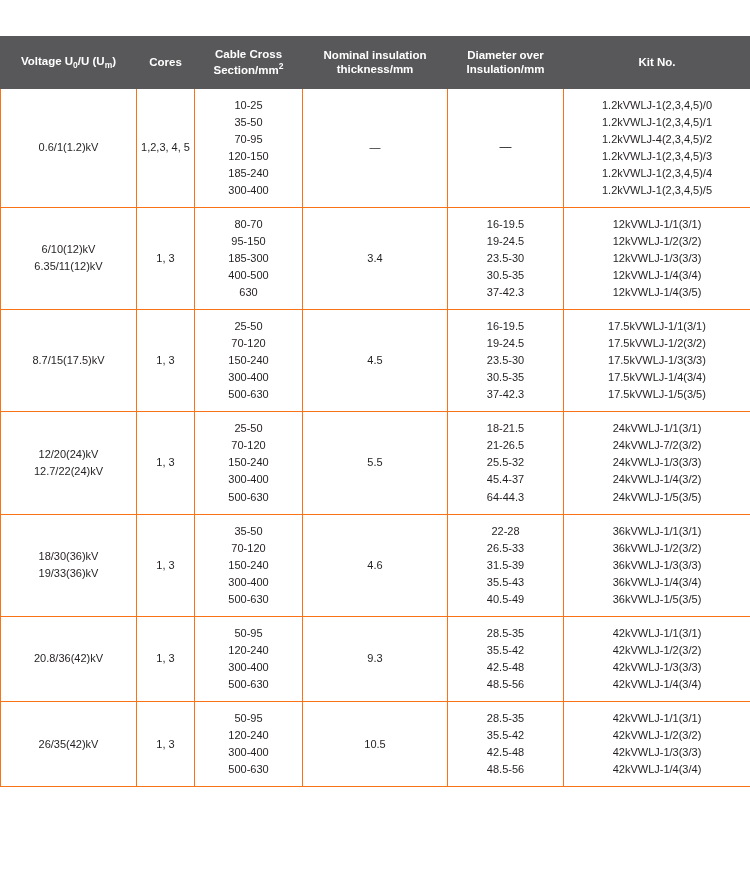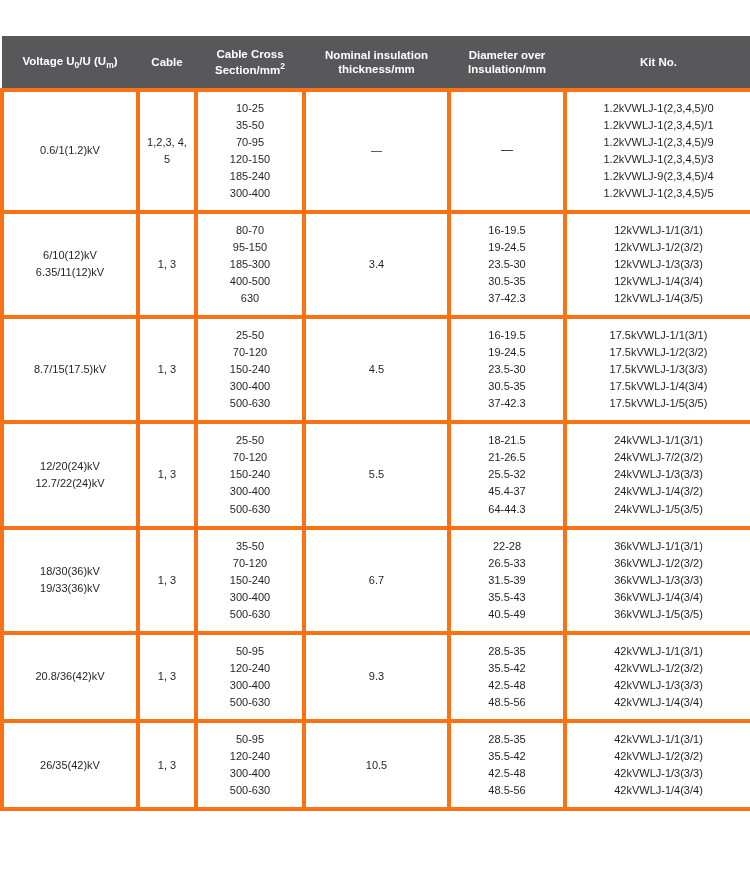--- a/index.html
+++ b/index.html
@@ -24,21 +24,21 @@
     color: #ffffff;
     font-size: 11.5px;
     font-weight: bold;
     text-align: center;
     vertical-align: middle;
     padding: 10px 4px;
     border: 1px solid #58585a;
     line-height: 1.25;
   }
   table.spec-table td {
-    border: 4px solid #f97316;
+    border: 1px solid #f97316;
     text-align: center;
     vertical-align: middle;
     font-size: 11px;
     color: #231f20;
     padding: 8px 3px;
     line-height: 1.55;
     background: #ffffff;
   }
   .cell-lines span {
     display: block;
@@ -72,21 +72,21 @@
     <col class="col-cross">
     <col class="col-thick">
     <col class="col-diam">
     <col class="col-kit">
   </colgroup>
   <thead>
     <tr>
       <th>
         <span>Voltage U</span><span class="sub">0</span><span>/U (U</span><span class="sub">m</span><span>)</span>
       </th>
-      <th>Cable</th>
+      <th>Cores</th>
       <th>
         <span>Cable Cross</span><br>
         <span>Section/mm</span><span class="sup">2</span>
       </th>
       <th>
         <span>Nominal insulation</span><br>
         <span>thickness/mm</span>
       </th>
       <th>
         <span>Diameter over</span><br>
@@ -116,23 +116,23 @@
         <td class="dash">—</td>
         <td>
           <div class="cell-lines dash">
             <span>—</span>
           </div>
         </td>
         <td>
           <div class="cell-lines">
             <span>1.2kVWLJ-1(2,3,4,5)/0</span>
             <span>1.2kVWLJ-1(2,3,4,5)/1</span>
-            <span>1.2kVWLJ-1(2,3,4,5)/9</span>
+            <span>1.2kVWLJ-4(2,3,4,5)/2</span>
             <span>1.2kVWLJ-1(2,3,4,5)/3</span>
-            <span>1.2kVWLJ-9(2,3,4,5)/4</span>
+            <span>1.2kVWLJ-1(2,3,4,5)/4</span>
             <span>1.2kVWLJ-1(2,3,4,5)/5</span>
           </div>
         </td>
       </tr>
       <tr>
         <td>
           <div class="cell-lines">
             <span>6/10(12)kV</span>
             <span>6.35/11(12)kV</span>
           </div>
@@ -250,21 +250,21 @@
         <td>1, 3</td>
         <td>
           <div class="cell-lines">
             <span>35-50</span>
             <span>70-120</span>
             <span>150-240</span>
             <span>300-400</span>
             <span>500-630</span>
           </div>
         </td>
-        <td>6.7</td>
+        <td>4.6</td>
         <td>
           <div class="cell-lines">
             <span>22-28</span>
             <span>26.5-33</span>
             <span>31.5-39</span>
             <span>35.5-43</span>
             <span>40.5-49</span>
           </div>
         </td>
         <td>

